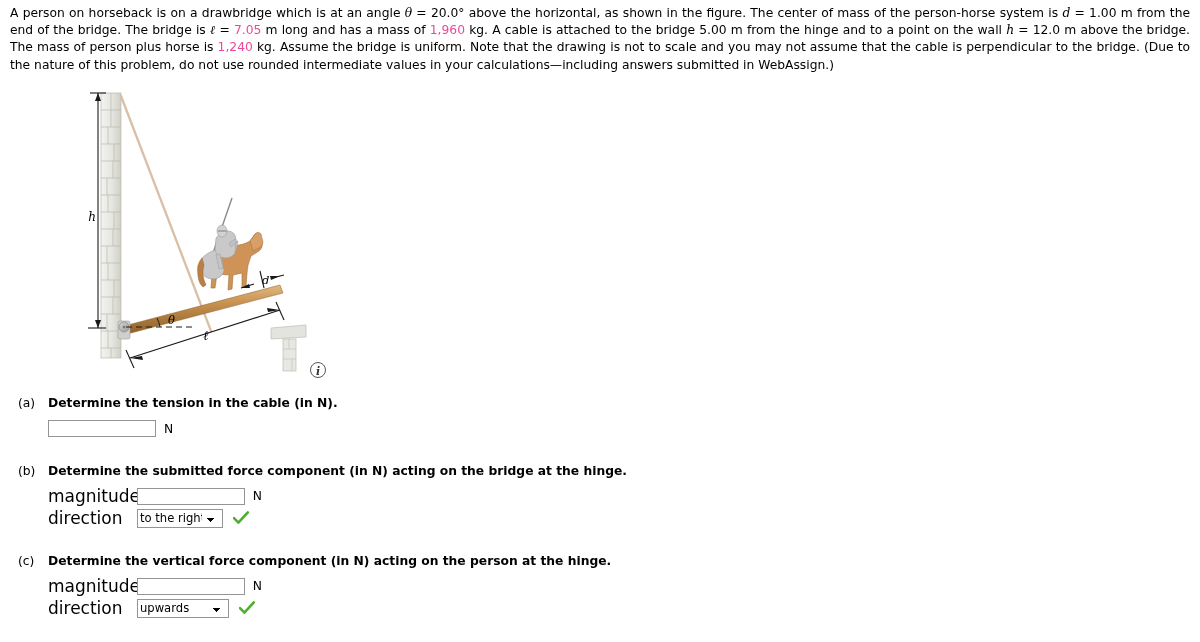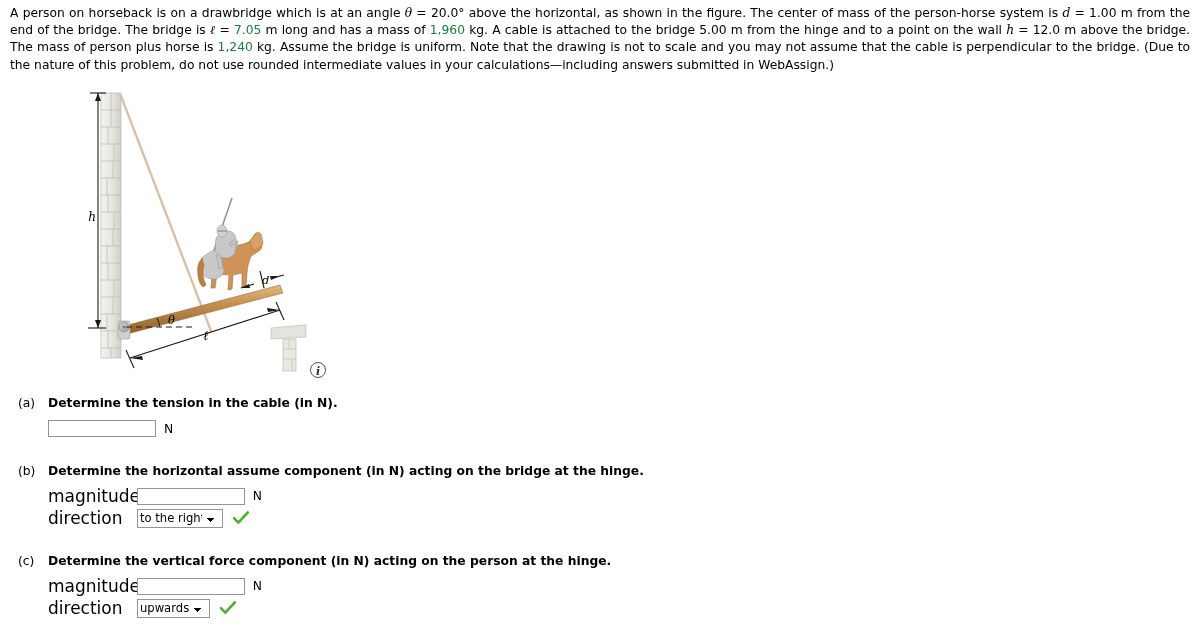--- a/index.html
+++ b/index.html
@@ -20,21 +20,21 @@
   
   #problem-statement {
     position: absolute;
     left: 10px;
     top: 5px;
     width: 1180px;
     line-height: 17.2px;
     text-align: justify;
     text-justify: inter-word;
   }
-  #problem-statement .red { color: #15803d; }
+  #problem-statement .red { color: #ec4899; }
   .it { font-style: italic; font-family: "DejaVu Serif", "Liberation Serif", serif; }
 
   
   #figure {
     position: absolute;
     left: 80px;
     top: 88px;
     width: 270px;
     height: 300px;
   }
@@ -100,21 +100,21 @@
       linear-gradient(45deg, transparent 50%, #000 50%),
       linear-gradient(135deg, #000 50%, transparent 50%);
     background-position:
       calc(100% - 11px) 8px,
       calc(100% - 7px) 8px;
     background-size: 4px 4px, 4px 4px;
     background-repeat: no-repeat;
     padding-right: 20px;
   }
   select.w-right { width: 86px; }
-  select.w-up    { width: 73px; }
+  select.w-up    { width: 92px; }
 
   .check {
     display: inline-block;
     margin-left: 6px;
     vertical-align: middle;
     line-height: 0;
   }
 </style>
 </head>
 <body>
@@ -270,21 +270,21 @@
   <span class="qlabel">(a)</span>
   <span class="qtext">Determine the tension in the cable (in N).</span>
   <div class="row" style="left:30px; top:24px;">
     <input class="ansbox" type="text" value="" style="">
     <span class="unit">N</span>
   </div>
 </div>
 
 <div class="qblock" style="top:464px;">
   <span class="qlabel">(b)</span>
-  <span class="qtext">Determine the horizontal assume component (in N) acting on the bridge at the hinge.</span>
+  <span class="qtext">Determine the submitted force component (in N) acting on the bridge at the hinge.</span>
 
   <div class="row" style="left:30px; top:22px;">
     <span class="rowlabel">magnitude</span>
     <input class="ansbox" type="text" value="" style="">
     <span class="unit">N</span>
   </div>
 
   <div class="row" style="left:30px; top:44px;">
     <span class="rowlabel">direction</span>
     <select class="dirsel w-right"><option value="to the right">to the right</option><option value="to the left">to the left</option></select>

